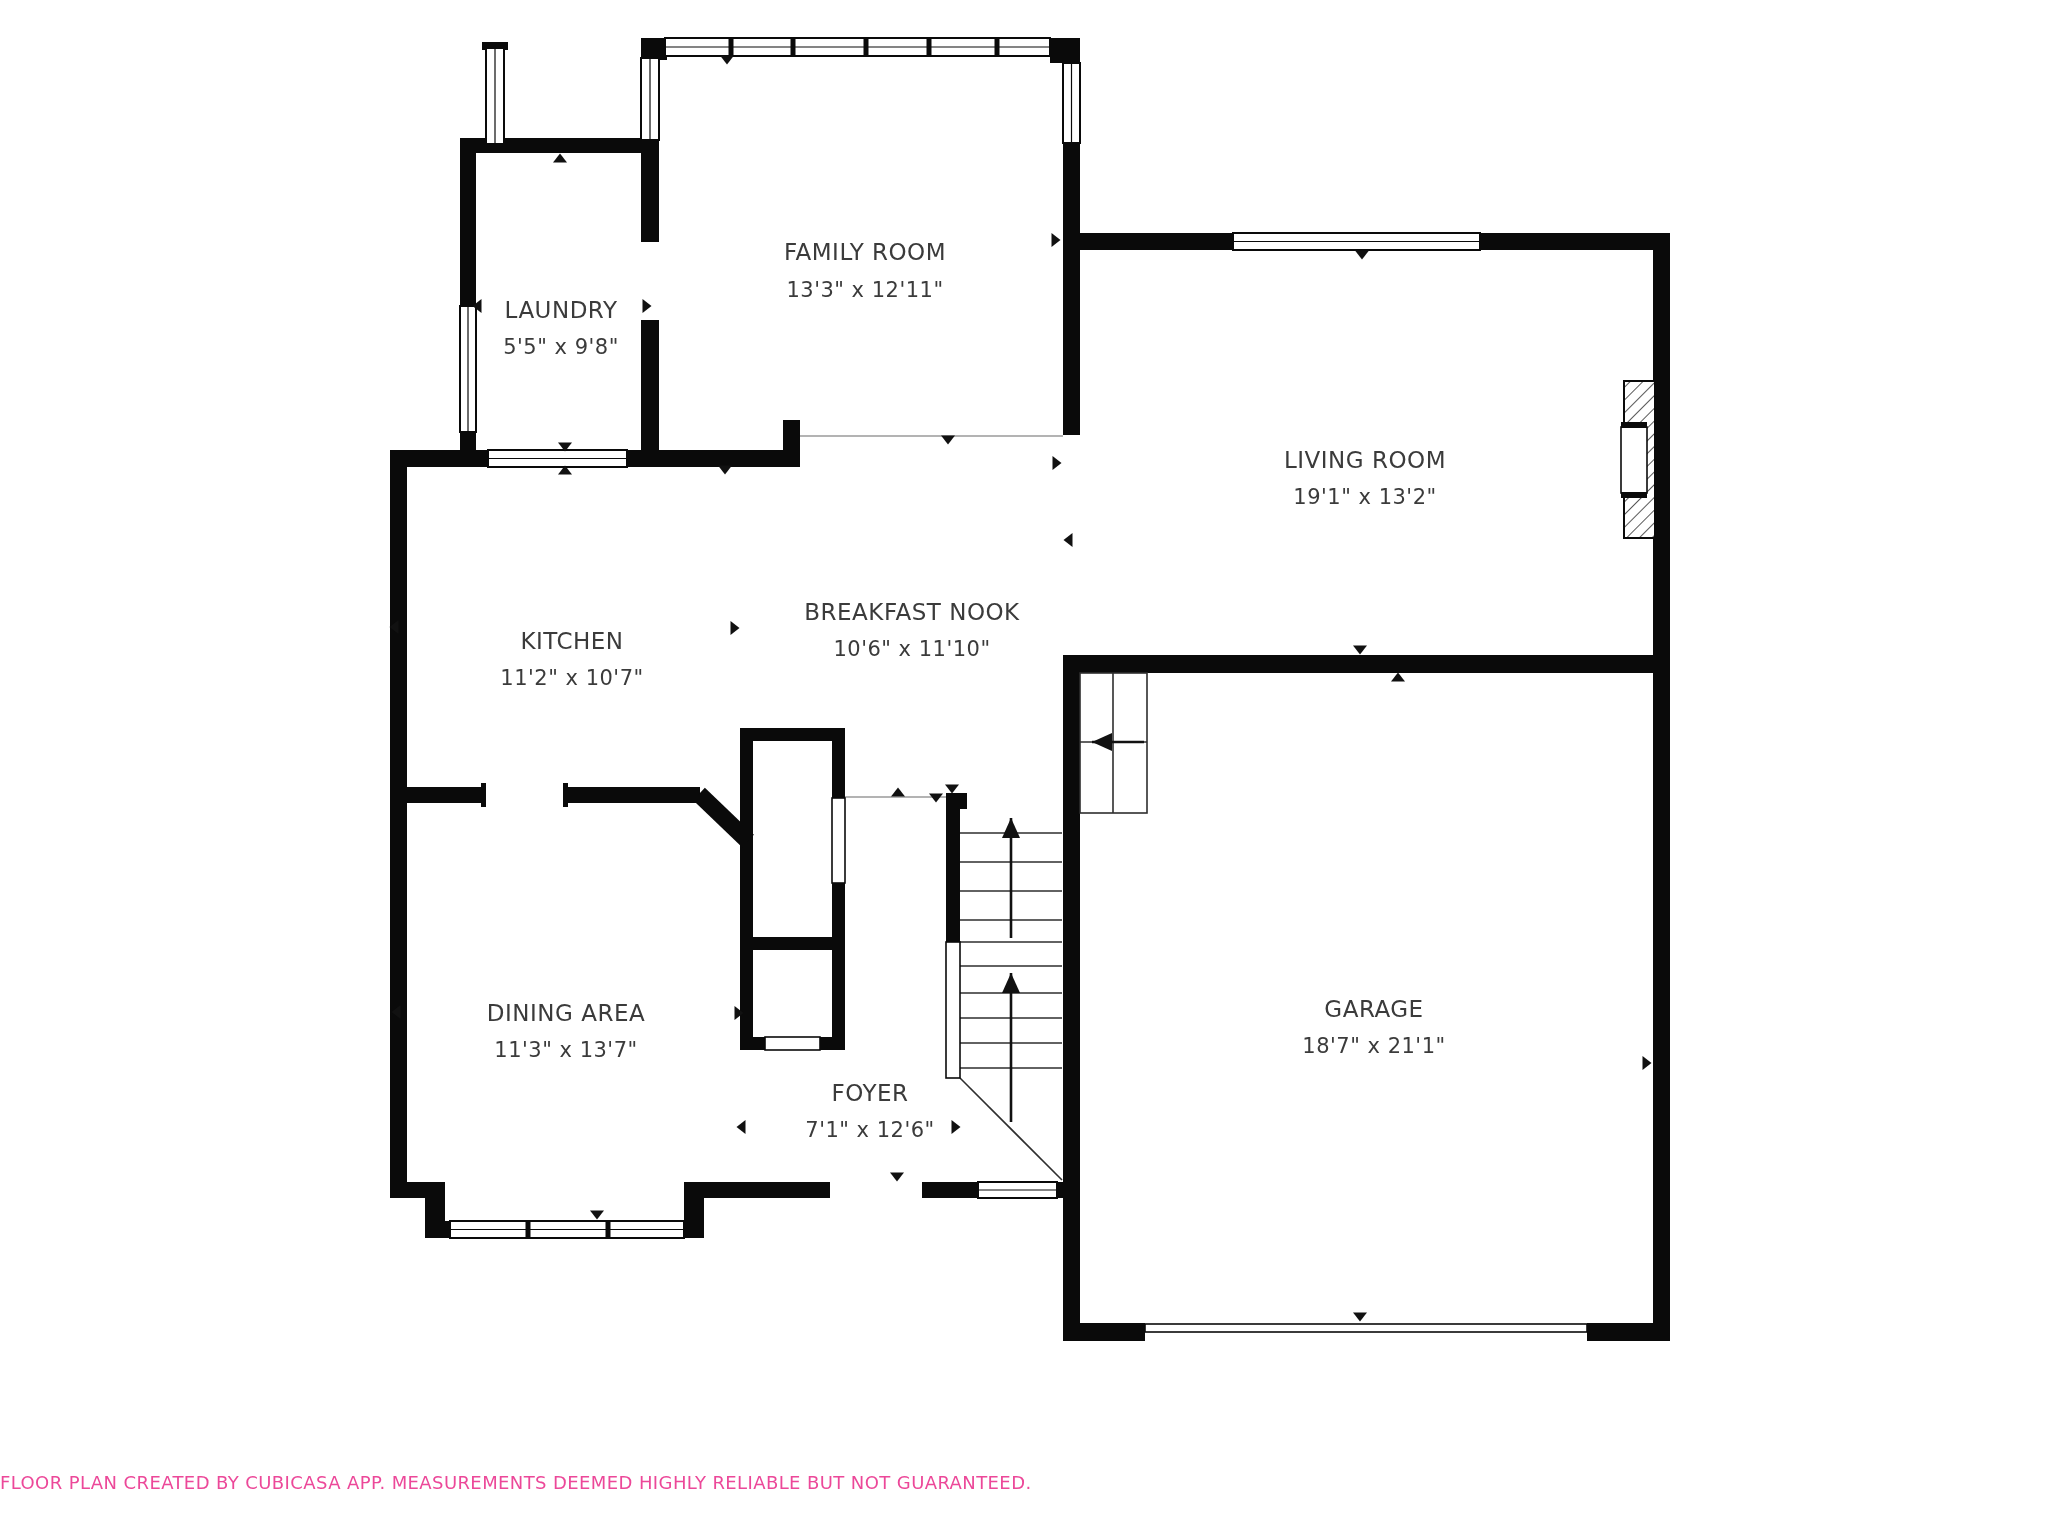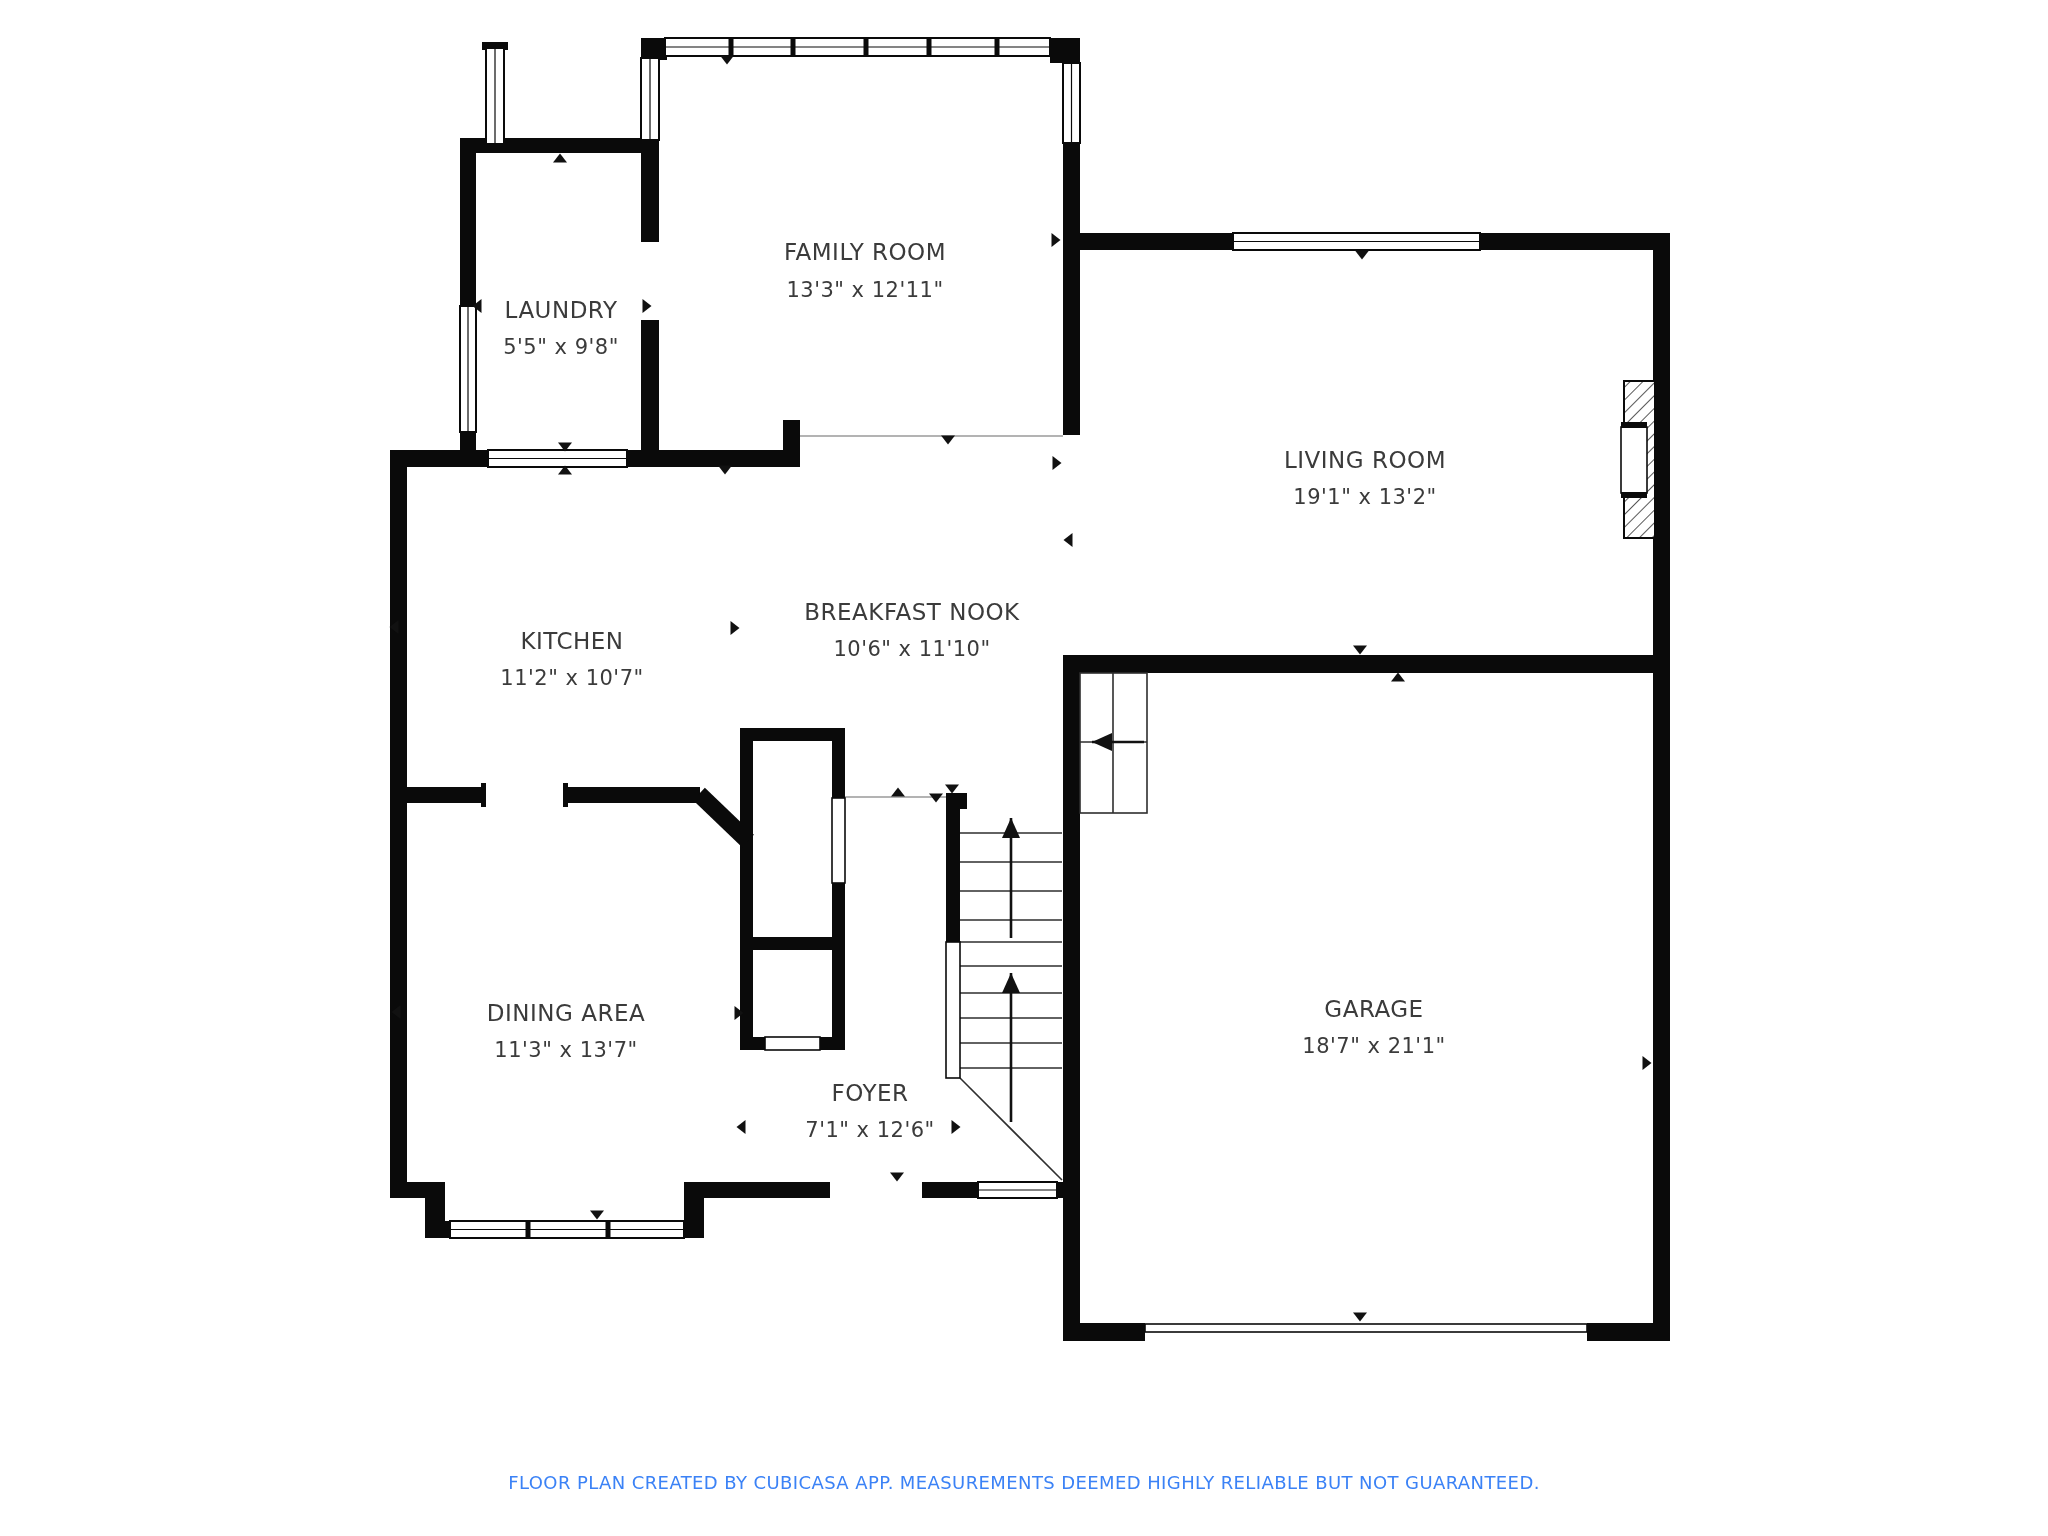--- a/index.html
+++ b/index.html
@@ -26,23 +26,23 @@
   .room-dim {
     font-size: 21px;
     fill: #3b3b3b;
     letter-spacing: 0.5px;
   }
   .footer-note {
     position: absolute;
     left: 0;
     top: 1472px;
     width: 2048px;
-    text-align: center;
+    text-align: left;
     font-size: 18px;
-    color: #3b82f6;
+    color: #ec4899;
     letter-spacing: 0.4px;
   }
 </style>
 </head>
 <body>
 
 <div class="plan-wrap">
   <svg id="plan-svg" width="2048" height="1536" viewBox="0 0 2048 1536" xmlns="http://www.w3.org/2000/svg">
       <defs>
         <pattern id="hatch" width="9" height="9" patternUnits="userSpaceOnUse" patternTransform="rotate(45)">

